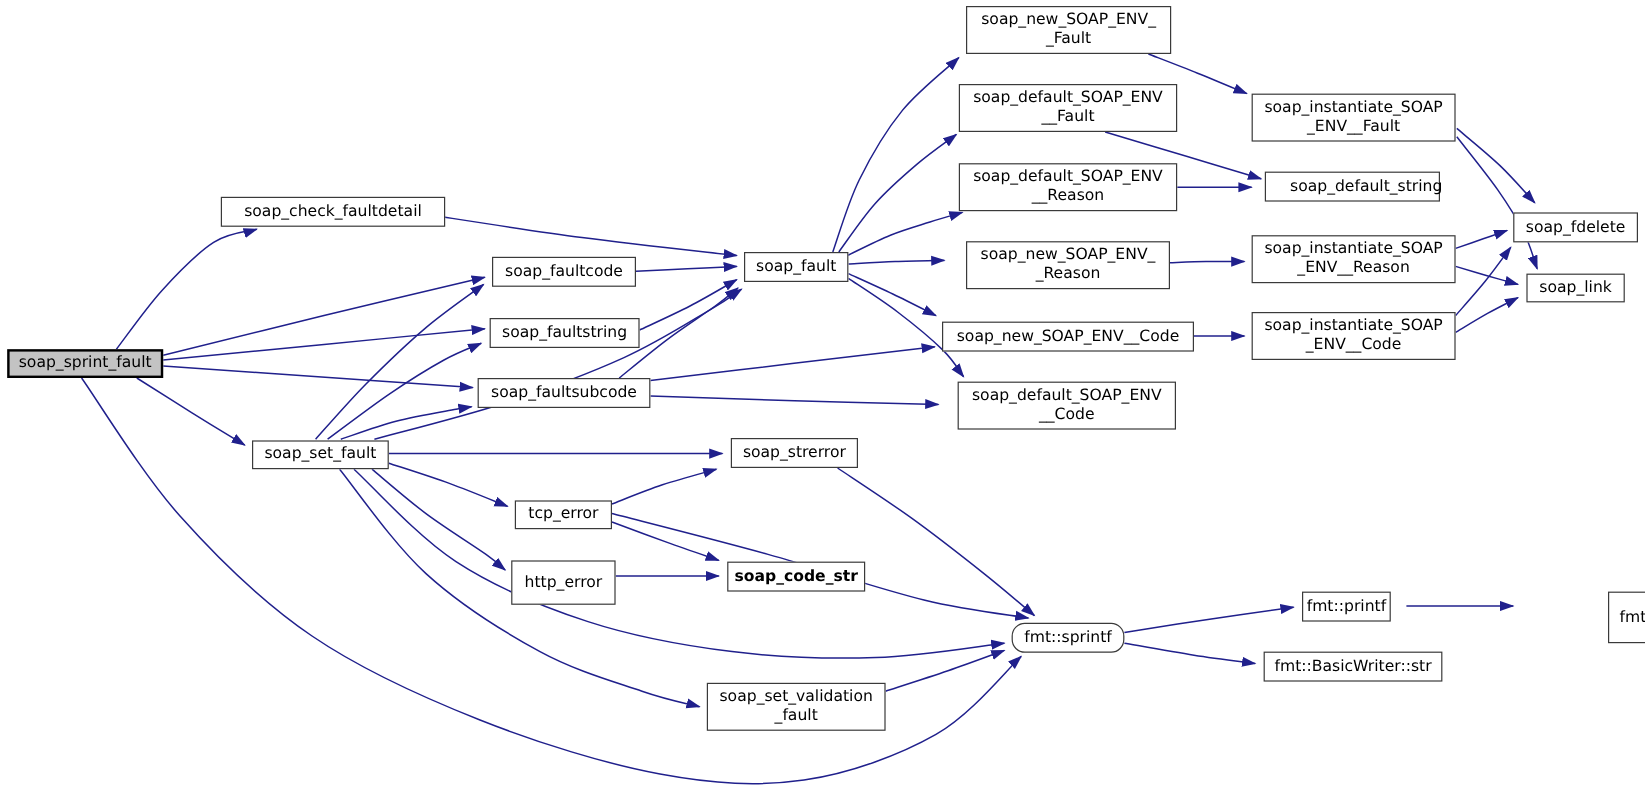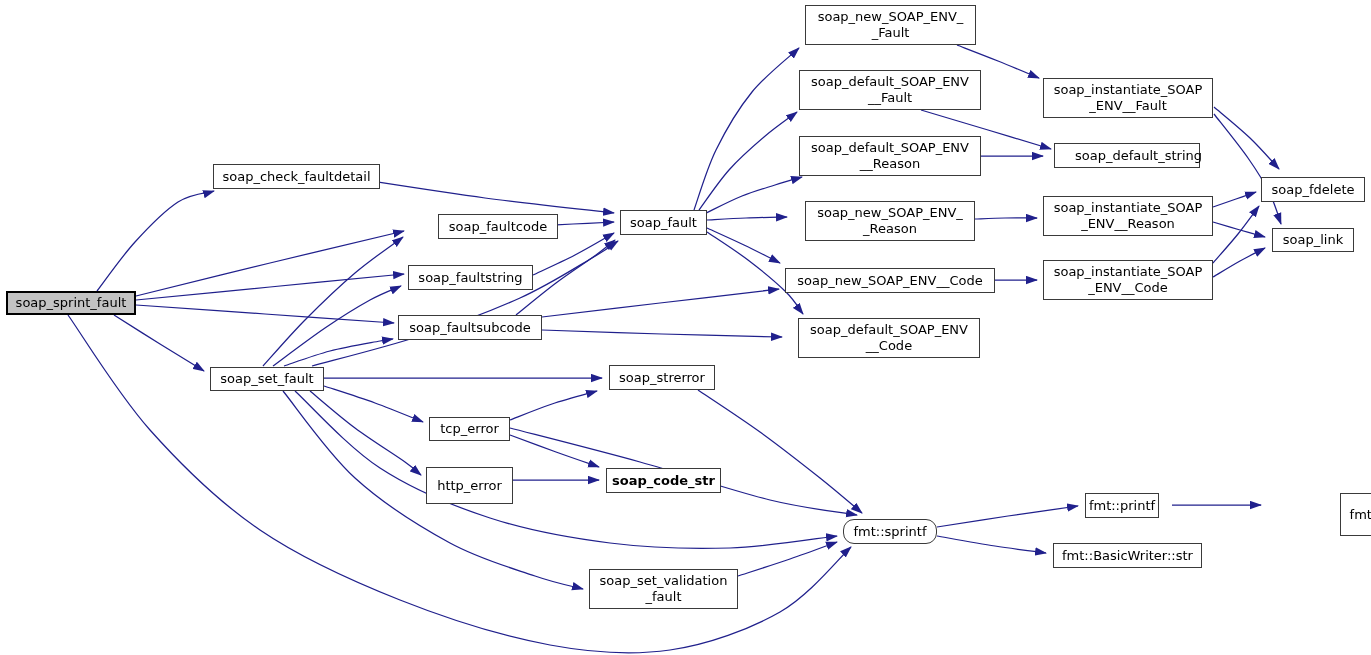--- a/index.html
+++ b/index.html
@@ -66,22 +66,22 @@
       <path d="M995,280 C998.3333333333334,280 1008,280 1015,280 C1022,280 1033.3333333333333,280 1037,280" class="edge" marker-end="url(#arrowhead)" style="stroke: rgb(32, 32, 140);"></path>
       <path d="M1214,107 C1220,112.16666666666667 1239.1666666666667,127.66666666666667 1250,138 C1260.8333333333333,148.33333333333334 1274.1666666666667,163.83333333333334 1279,169" class="edge" marker-end="url(#arrowhead)" style="stroke: rgb(32, 32, 140);"></path>
       <path d="M1214,114 C1219.6666666666667,121.33333333333333 1238.6666666666667,144.66666666666666 1248,158 C1257.3333333333333,171.33333333333334 1264.5,183 1270,194 C1275.5,205 1279.1666666666667,219 1281,224" class="edge" marker-end="url(#arrowhead)" style="stroke: rgb(32, 32, 140);"></path>
       <path d="M1213,207 C1216.8333333333333,205.66666666666666 1228.8333333333333,201.5 1236,199 C1243.1666666666667,196.5 1252.6666666666667,193.16666666666666 1256,192" class="edge" marker-end="url(#arrowhead)" style="stroke: rgb(32, 32, 140);"></path>
       <path d="M1213,222 C1217.5,223.33333333333334 1231.3333333333333,227.5 1240,230 C1248.6666666666667,232.5 1260.8333333333333,235.83333333333334 1265,237" class="edge" marker-end="url(#arrowhead)" style="stroke: rgb(32, 32, 140);"></path>
       <path d="M1213,263 C1217.1666666666667,258.1666666666667 1230.3333333333333,243.5 1238,234 C1245.6666666666667,224.5 1255.5,210.66666666666666 1259,206" class="edge" marker-end="url(#arrowhead)" style="stroke: rgb(32, 32, 140);"></path>
       <path d="M1213,277 C1217.5,274.3333333333333 1231.3333333333333,265.8333333333333 1240,261 C1248.6666666666667,256.1666666666667 1260.8333333333333,250.16666666666666 1265,248" class="edge" marker-end="url(#arrowhead)" style="stroke: rgb(32, 32, 140);"></path>
     </svg>
 
   <div class="node highlight" style="left: 6px; top: 291px; width: 130px; height: 24px;">soap_sprint_fault</div>
-  <div class="node" style="left: 184px; top: 164px; width: 167px; height: 25px; margin-left: 29px;">soap_check_faultdetail</div>
-  <div class="node" style="left: 410px; top: 214px; width: 120px; height: 25px; margin-left: 28px;">soap_faultcode</div>
+  <div class="node" style="left: 184px; top: 164px; width: 187px; height: 25px;">soap_check_faultdetail</div>
+  <div class="node" style="left: 410px; top: 214px; width: 120px; height: 25px;">soap_faultcode</div>
   <div class="node" style="left: 408px; top: 265px; width: 125px; height: 25px;">soap_faultstring</div>
   <div class="node" style="left: 398px; top: 315px; width: 144px; height: 25px;">soap_faultsubcode</div>
   <div class="node" style="left: 210px; top: 367px; width: 114px; height: 24px;">soap_set_fault</div>
   <div class="node" style="left: 620px; top: 210px; width: 87px; height: 25px;">soap_fault</div>
   <div class="node" style="left: 609px; top: 365px; width: 106px; height: 25px;">soap_strerror</div>
   <div class="node" style="left: 429px; top: 417px; width: 81px; height: 24px;">tcp_error</div>
   <div class="node" style="left: 426px; top: 467px; width: 87px; height: 37px;">http_error</div>
   <div class="node" style="left: 606px; top: 468px; width: 115px; height: 25px; font-weight: bold;">soap_code_str</div>
   <div class="node" style="left: 805px; top: 5px; width: 171px; height: 40px;">soap_new_SOAP_ENV_
 _Fault</div>

